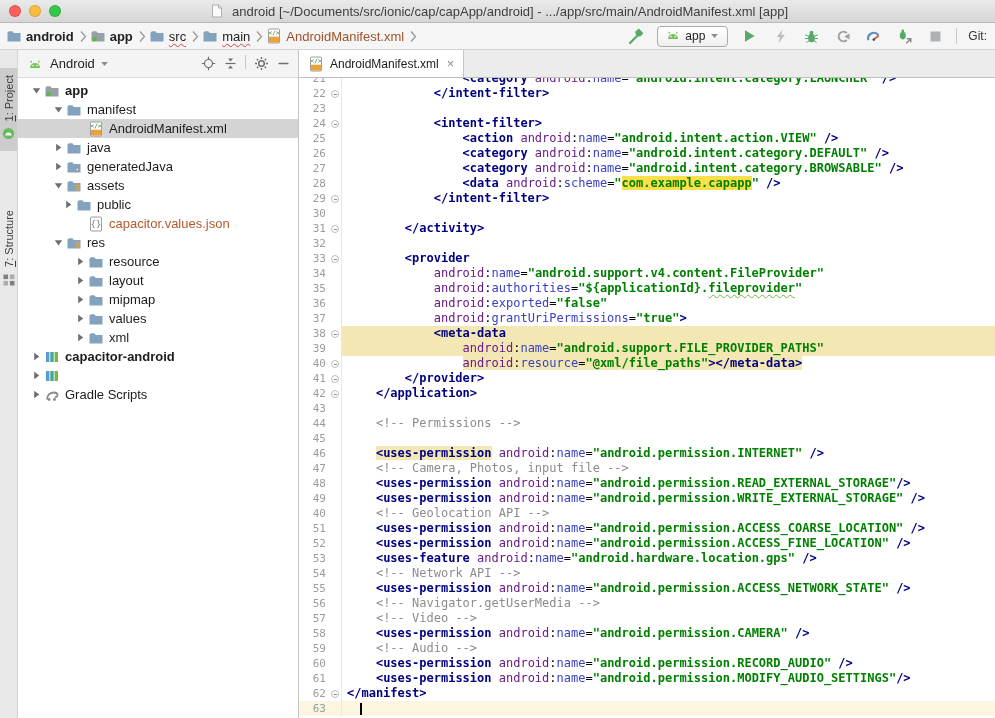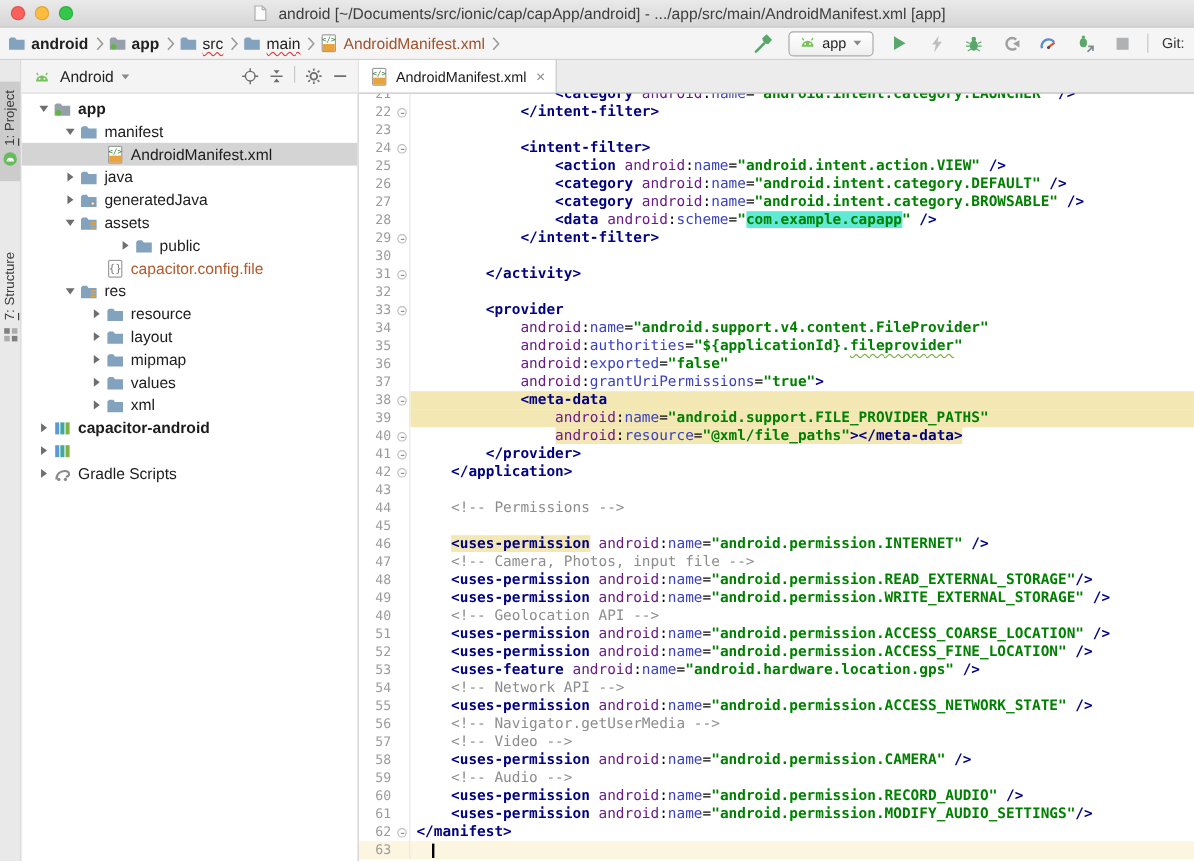--- a/index.html
+++ b/index.html
@@ -49,21 +49,21 @@
   .code-inner{margin-top:-7px}
   .cl{display:flex;height:15px;line-height:15px}
   .g-num{width:30px;text-align:right;color:#9C9C9C;padding-right:3px;flex:none;font-size:11px}
   .g-fold{width:13px;flex:none;display:flex;align-items:center;justify-content:center;border-right:1px solid #E8E8E8}
   .fold-dot{width:8px;height:8px;border:1px solid #BDBDBD;border-radius:50%;background:#fff;position:relative}
   .fold-dot::after{content:"";position:absolute;left:1.5px;right:1.5px;top:50%;height:1px;background:#8F8F8F}
   .c-body{white-space:pre;flex:1;padding-left:5px}
   .cl.hl-full .c-body{background:#F3E7B3}
   .hl-bg{background:#F3E7B3}
   .word-hl{background:#F3E7B3}
-  .val-bg{background:#5eead4}
+  .val-bg{background:#fde047}
   .typo{text-decoration:underline wavy #7CB342 1px;text-underline-offset:2px}
   .cl.caret-row{background:#FCF5E0}
   .caret-bar{display:inline-block;width:1.5px;height:12px;background:#000;vertical-align:middle;margin-left:13px}
   .tag{color:#000080;font-weight:bold}
   .ns{color:#6A1B86}
   .att{color:#3A41C1}
   .str{color:#008000;font-weight:bold}
   .cmt{color:#8C8C8C;}
   u{text-decoration:underline}
 </style>
@@ -371,42 +371,42 @@
             <span class="t-icon">
               <svg width="16" height="16">
                 <path d="M1.5 13.5V4.6L3 3.2h3.4l1.4 1.9h6.7v8.4z" fill="#83A2BE"></path>
                 <rect x="9.5" y="6.8" width="4.3" height="1.3" fill="#E8A33D"></rect>
                 <rect x="9.5" y="9" width="4.3" height="1.3" fill="#E8A33D"></rect>
                 <rect x="9.5" y="11.2" width="4.3" height="1.3" fill="#E8A33D"></rect>
               </svg>
             </span>
             <span class="t-label ">assets</span>
           </div>
-          <div class="t-row " style="padding-left:80px">
+          <div class="t-row " style="padding-left:44px">
             <span class="t-arrow">
               <svg width="9" height="9">
                 <path d="M2.2 0.8l5 3.7-5 3.7z" fill="#6E6E6E"></path>
               </svg>
             </span>
             <span class="t-icon">
               <svg width="16" height="16">
                 <path d="M1.5 13.5V4.6L3 3.2h3.4l1.4 1.9h6.7v8.4z" fill="#83A2BE"></path>
               </svg>
             </span>
             <span class="t-label ">public</span>
           </div>
           <div class="t-row " style="padding-left:56px">
             <span class="t-arrow"></span>
             <span class="t-icon">
               <svg width="16" height="16">
                 <rect x="2.5" y="1" width="11" height="14" rx="1" fill="#FFF" stroke="#9E9E9E"></rect>
                 <text x="8" y="11" font-size="9" text-anchor="middle" fill="#7A7A7A" font-family="DejaVu Sans Mono,monospace">{}</text>
               </svg>
             </span>
-            <span class="t-label " style="color:#B4582C">capacitor.config.file</span>
+            <span class="t-label " style="color:#B4582C">capacitor.values.json</span>
           </div>
           <div class="t-row " style="padding-left:34px">
             <span class="t-arrow">
               <svg width="9" height="9">
                 <path d="M0.8 2.2h7.4L4.5 7.4z" fill="#6E6E6E"></path>
               </svg>
             </span>
             <span class="t-icon">
               <svg width="16" height="16">
                 <path d="M1.5 13.5V4.6L3 3.2h3.4l1.4 1.9h6.7v8.4z" fill="#83A2BE"></path>

